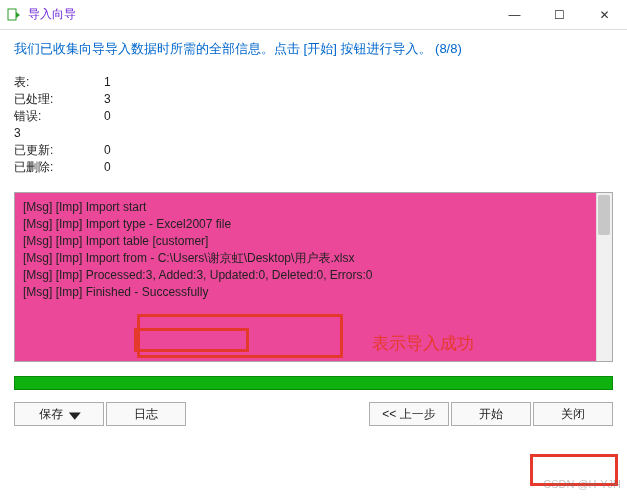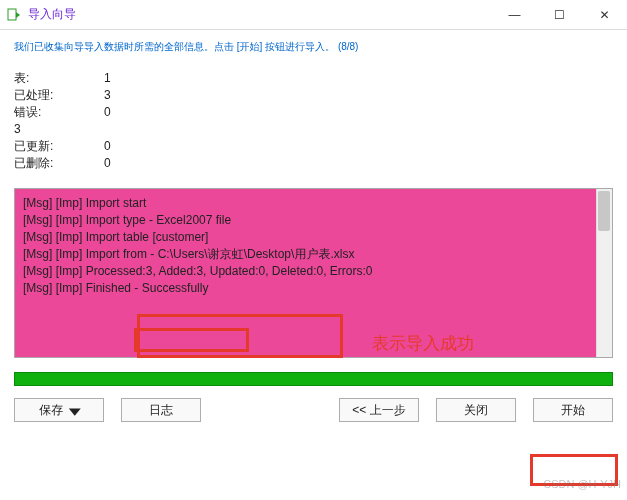--- a/index.html
+++ b/index.html
@@ -19,21 +19,21 @@
     padding: 0 0 0 6px;
     border-bottom: 1px solid #ddd;
     background: #fff;
   }
   .titlebar .app-icon { width: 16px; height: 16px; margin-right: 6px; display:flex; align-items:center; justify-content:center; }
   .titlebar .title { flex: 0 0 auto; font-size: 12px; color: #6d28d9; }
   .titlebar .spacer { flex: 1; }
   .winbtn { width: 45px; height: 30px; display:flex; align-items:center; justify-content:center; color:#333; }
   .instr {
     color: #0066cc;
-    font-size: 10px;
+    font-size: 13px;
     padding: 10px 14px 0 14px;
   }
   .stats {
     padding: 16px 14px 8px 14px;
   }
   .stats-row { display:flex; line-height: 17px; }
   .stats-row .lab { width: 90px; color:#222; }
   .stats-row .val { color:#222; }
   .logbox {
     margin: 8px 14px 0 14px;
@@ -64,21 +64,21 @@
     pointer-events:none;
   }
   .progress {
     margin: 14px 14px 0 14px;
     height: 14px;
     background: #0fb10f;
     border: 1px solid #0a8a0a;
   }
   .buttons {
     display:flex;
-    gap: 17px;
+    gap: 2px;
     padding: 12px 14px 0 14px;
   }
   .btn {
     height: 24px;
     min-width: 80px;
     border: 1px solid #adadad;
     background: #f9f9f9;
     display:flex;
     align-items:center;
     justify-content:center;
@@ -181,22 +181,22 @@
     <span class="caret">▾</span>
   </div>
   <div class="btn">
     <span>日志</span>
   </div>
   <span class="bflex"></span>
   <div class="btn">
     <span>&lt;&lt; 上一步</span>
   </div>
   <div class="btn">
+    <span>开始</span>
+  </div>
+  <div class="btn">
     <span>关闭</span>
   </div>
-  <div class="btn">
-    <span>开始</span>
-  </div>
 </div>
 
 <div class="close-hl" style="left:530px; top:454px; width:88px; height:32px;"></div>
 
 <div class="watermark">CSDN @H·YJH</div>
 
 </body></html>

